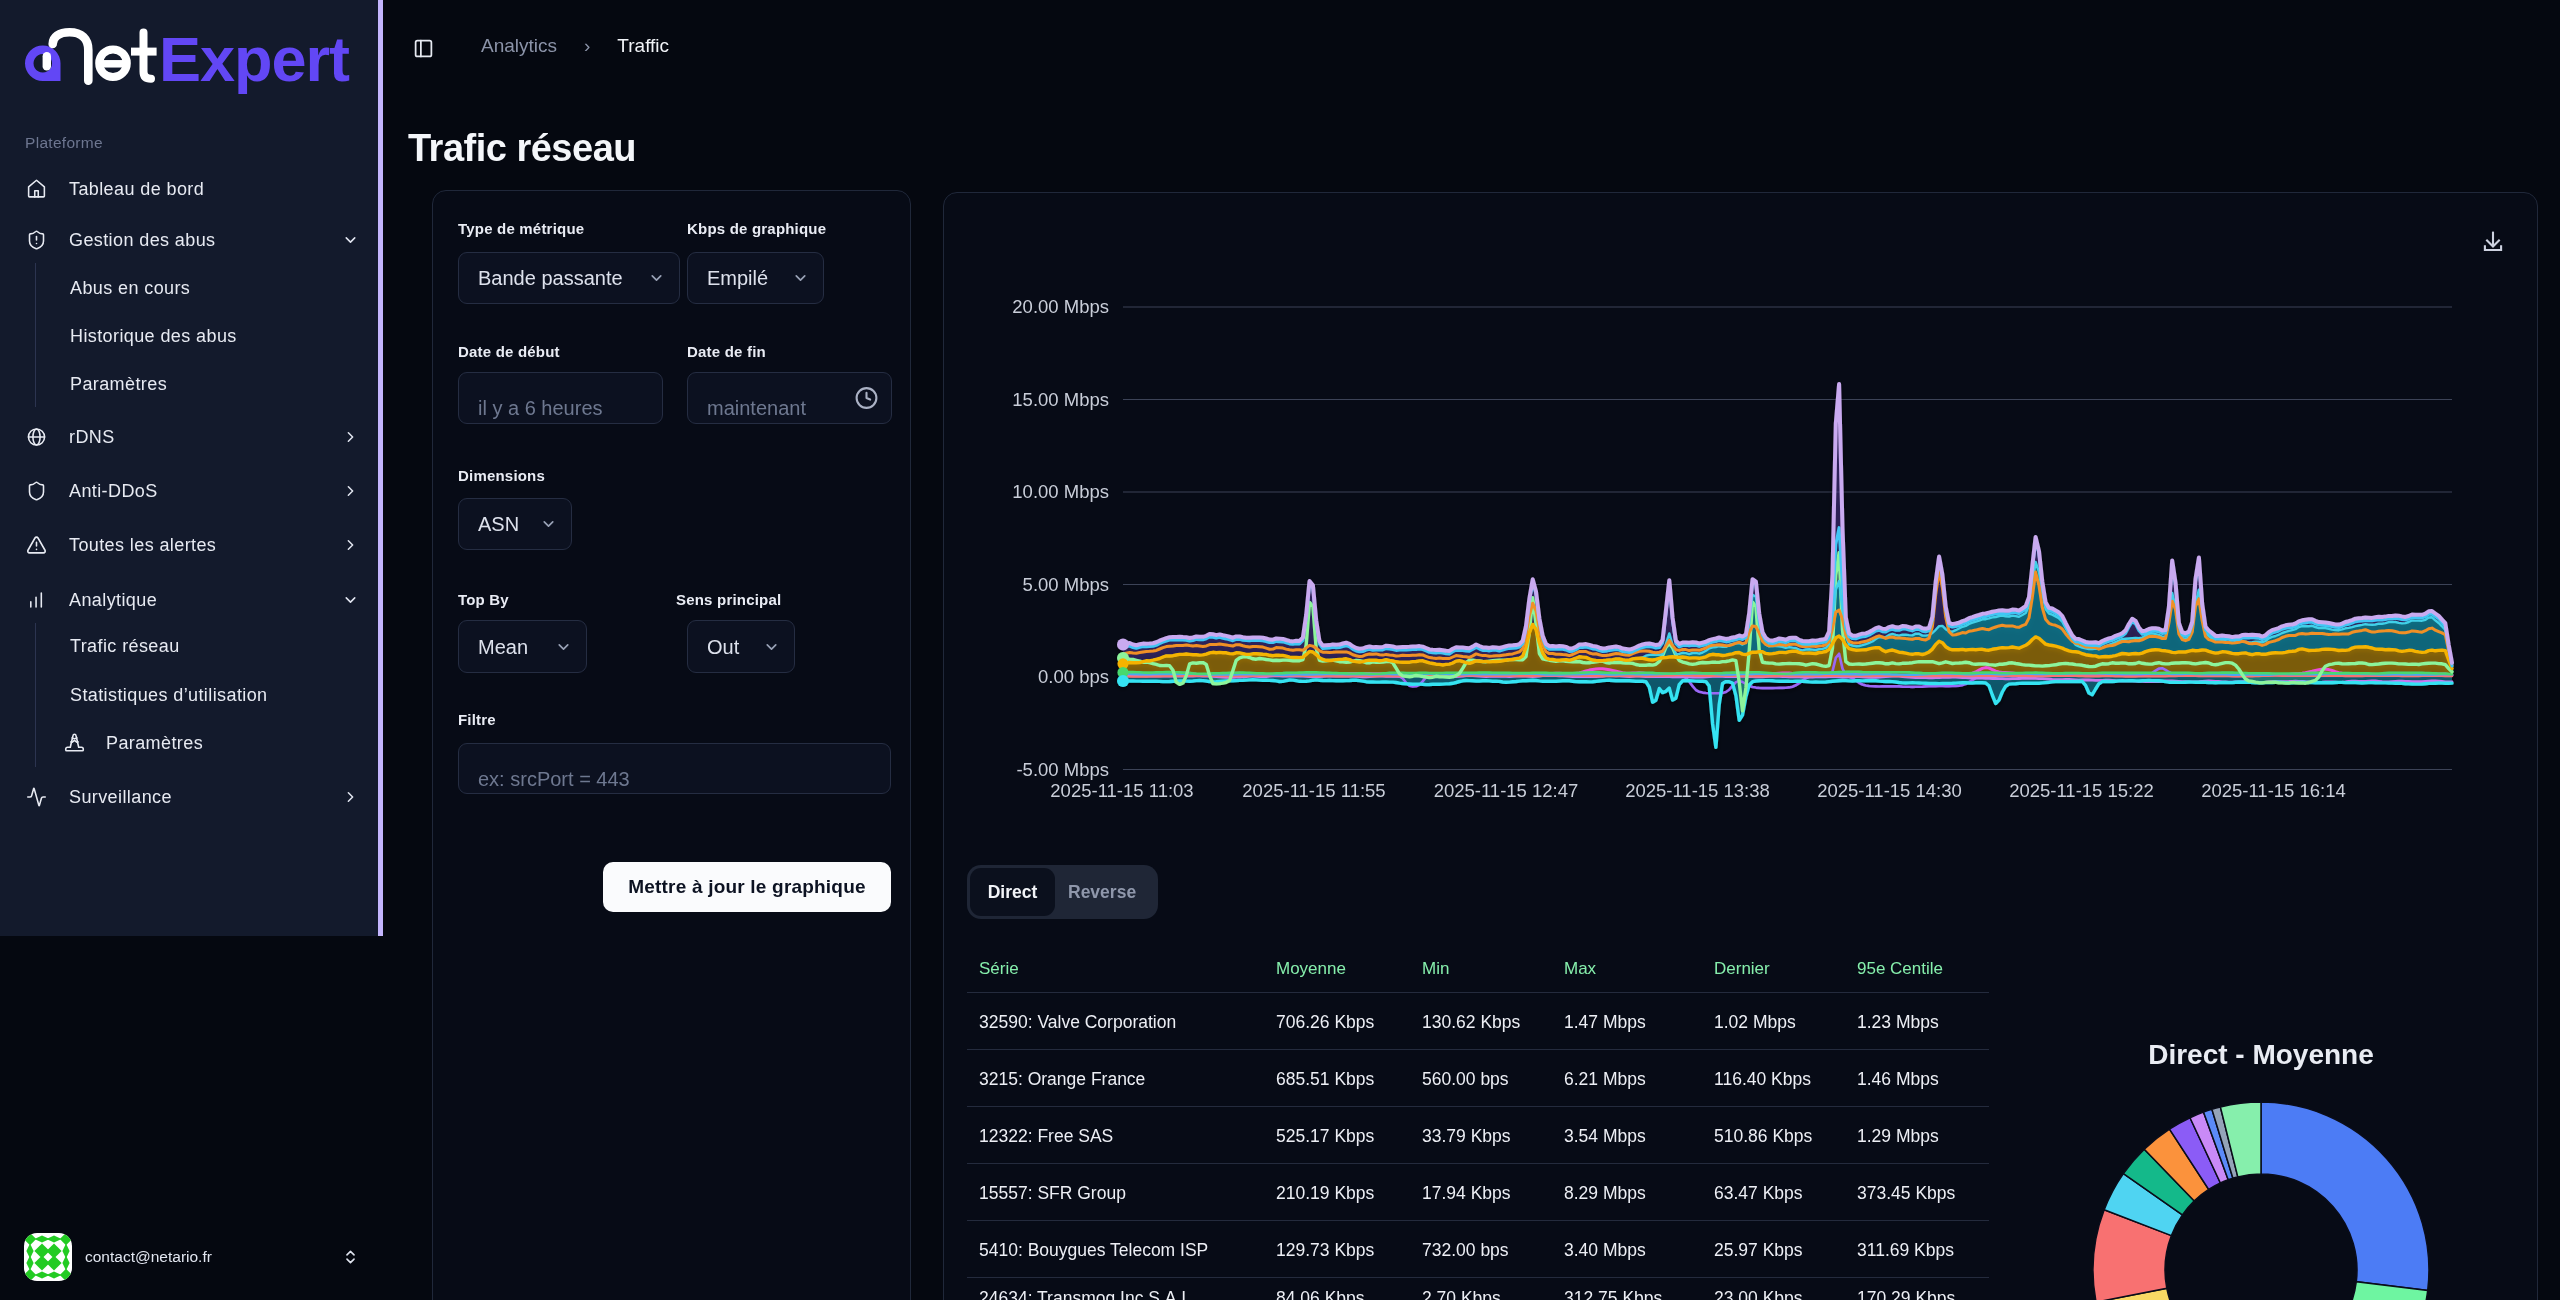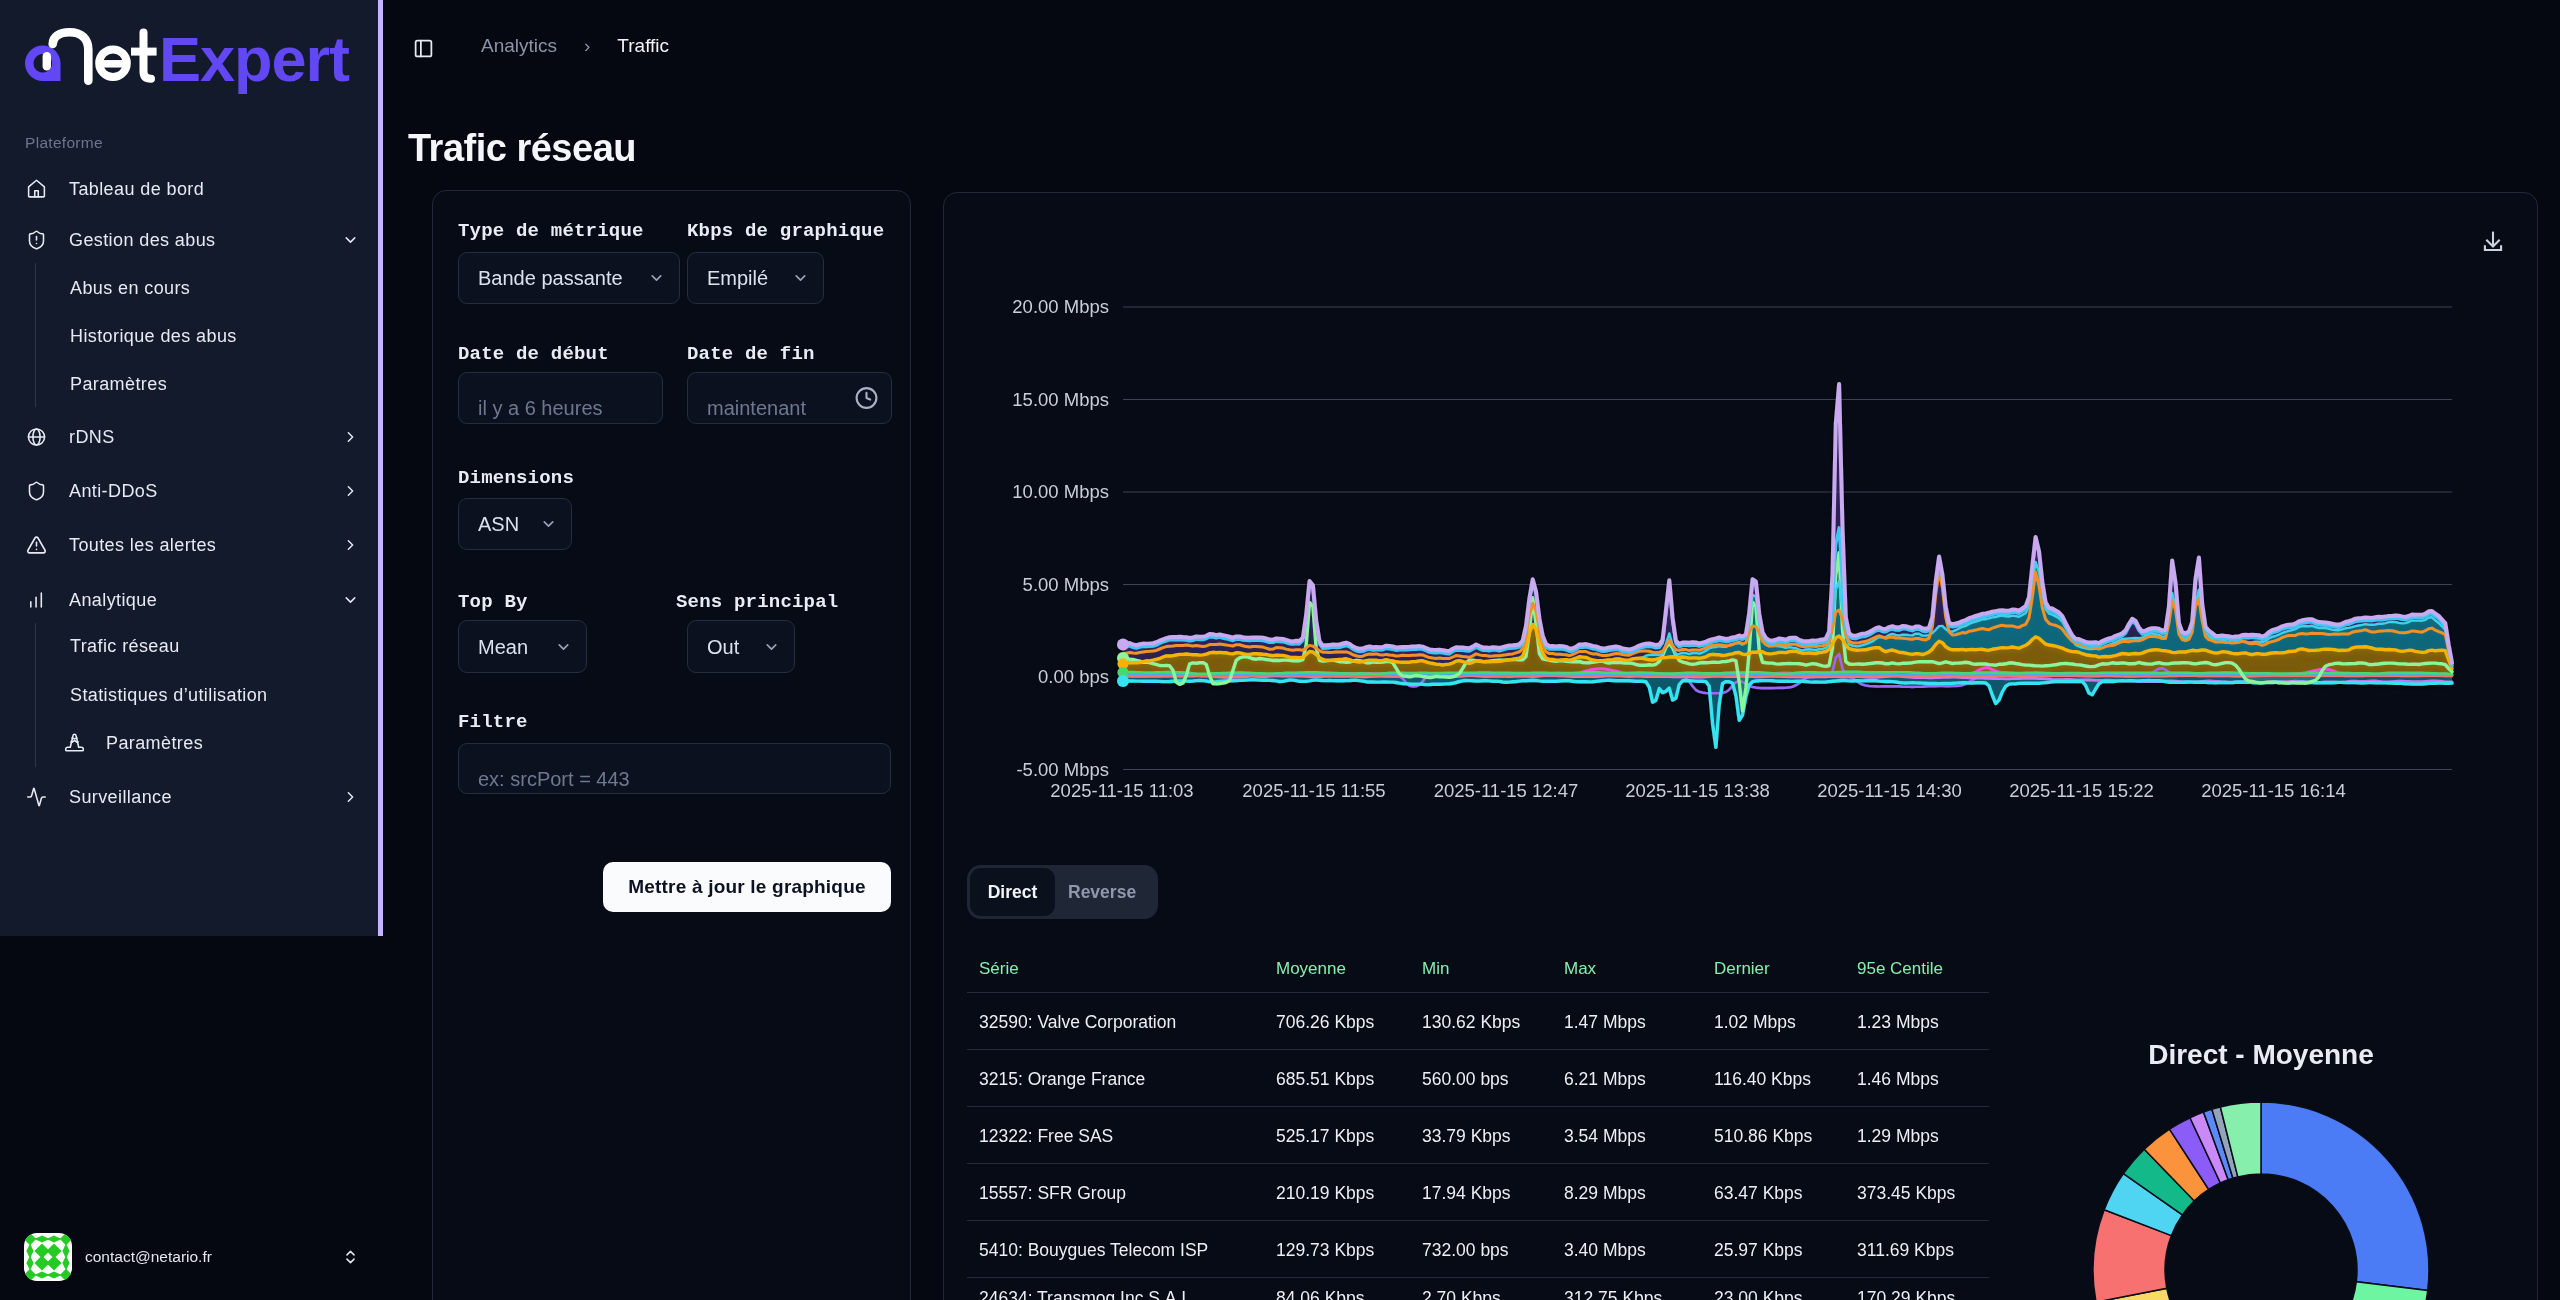--- a/index.html
+++ b/index.html
@@ -31,21 +31,21 @@
   #crumb b { color:#f2f4f8; font-weight:400; }
   #crumb .sep { display:inline-block; margin:0 27px; color:#8b93a8; }
   h1 { position:absolute; left:408px; top:127px; font-size:38px; font-weight:700; color:#f4f6fa; letter-spacing:-.5px; }
 
   
   .card { position:absolute; background:#070b16; border:1px solid #20283a; border-radius:14px; }
   #formcard { left:432px; top:190px; width:479px; height:1160px; }
   #chartcard { left:943px; top:192px; width:1595px; height:1160px; }
 
   
-  .flabel { position:absolute; font-size:19px; font-weight:700; color:#e9ecf4; letter-spacing:.2px;font-family:Liberation Mono, monospace; }
+  .flabel { position:absolute; font-size:15px; font-weight:700; color:#e9ecf4; letter-spacing:.2px; }
   .ctrl { position:absolute; background:#0c1120; border:1px solid #252d42; border-radius:9px;
     color:#dde1ec; font-size:20px; }
   .ctrl .txt { position:absolute; left:19px; top:50%; transform:translateY(-50%); white-space:nowrap; }
   .ctrl .chev { position:absolute; right:14px; top:50%; transform:translateY(-50%); width:17px; height:17px; color:#98a0b4; }
   .ctrl .clock { position:absolute; right:12px; top:50%; transform:translateY(-50%); width:25px; height:25px; color:#aab1c4; }
   .ctrl.ph .txt { color:#6e7890;margin-top:10px; }
   #updbtn { position:absolute; left:170px; top:654px; width:288px; height:50px; background:#fafbfd;
     border-radius:10px; color:#0c1222; font-size:19px; font-weight:700; text-align:center; line-height:50px; letter-spacing:.2px;margin-top:17px;}
 
   

